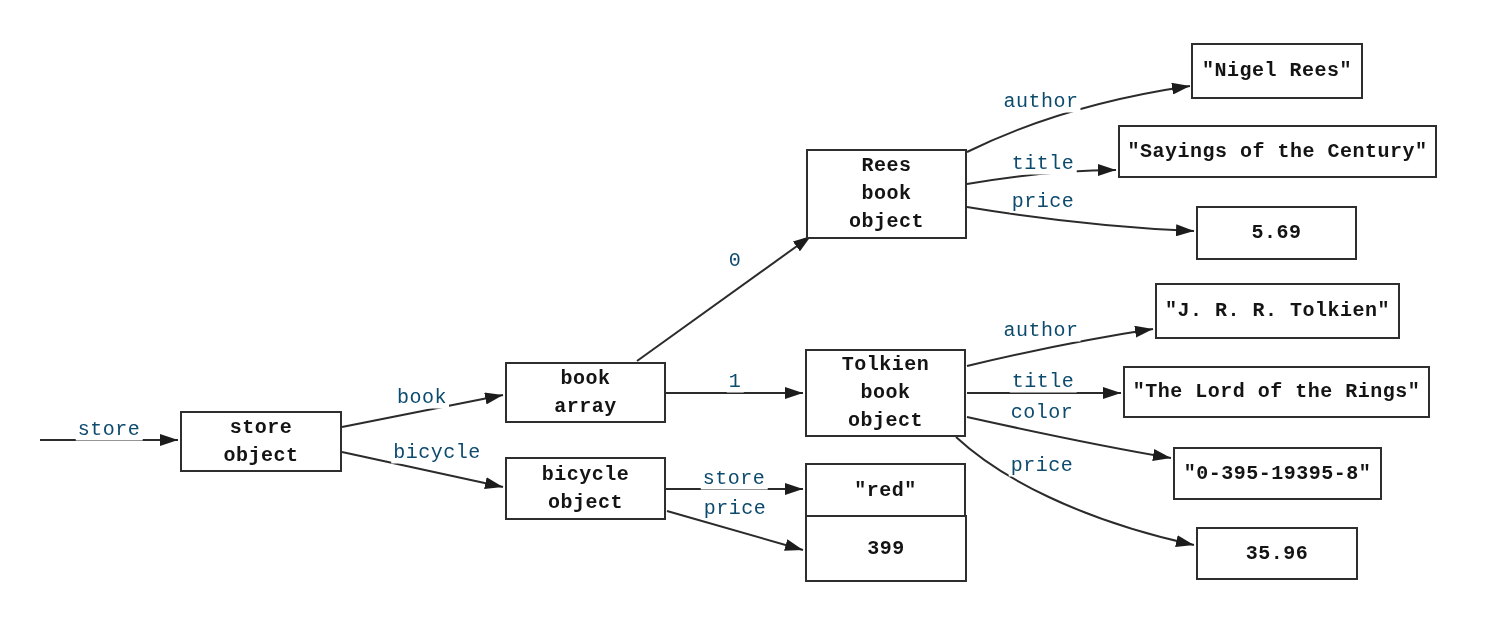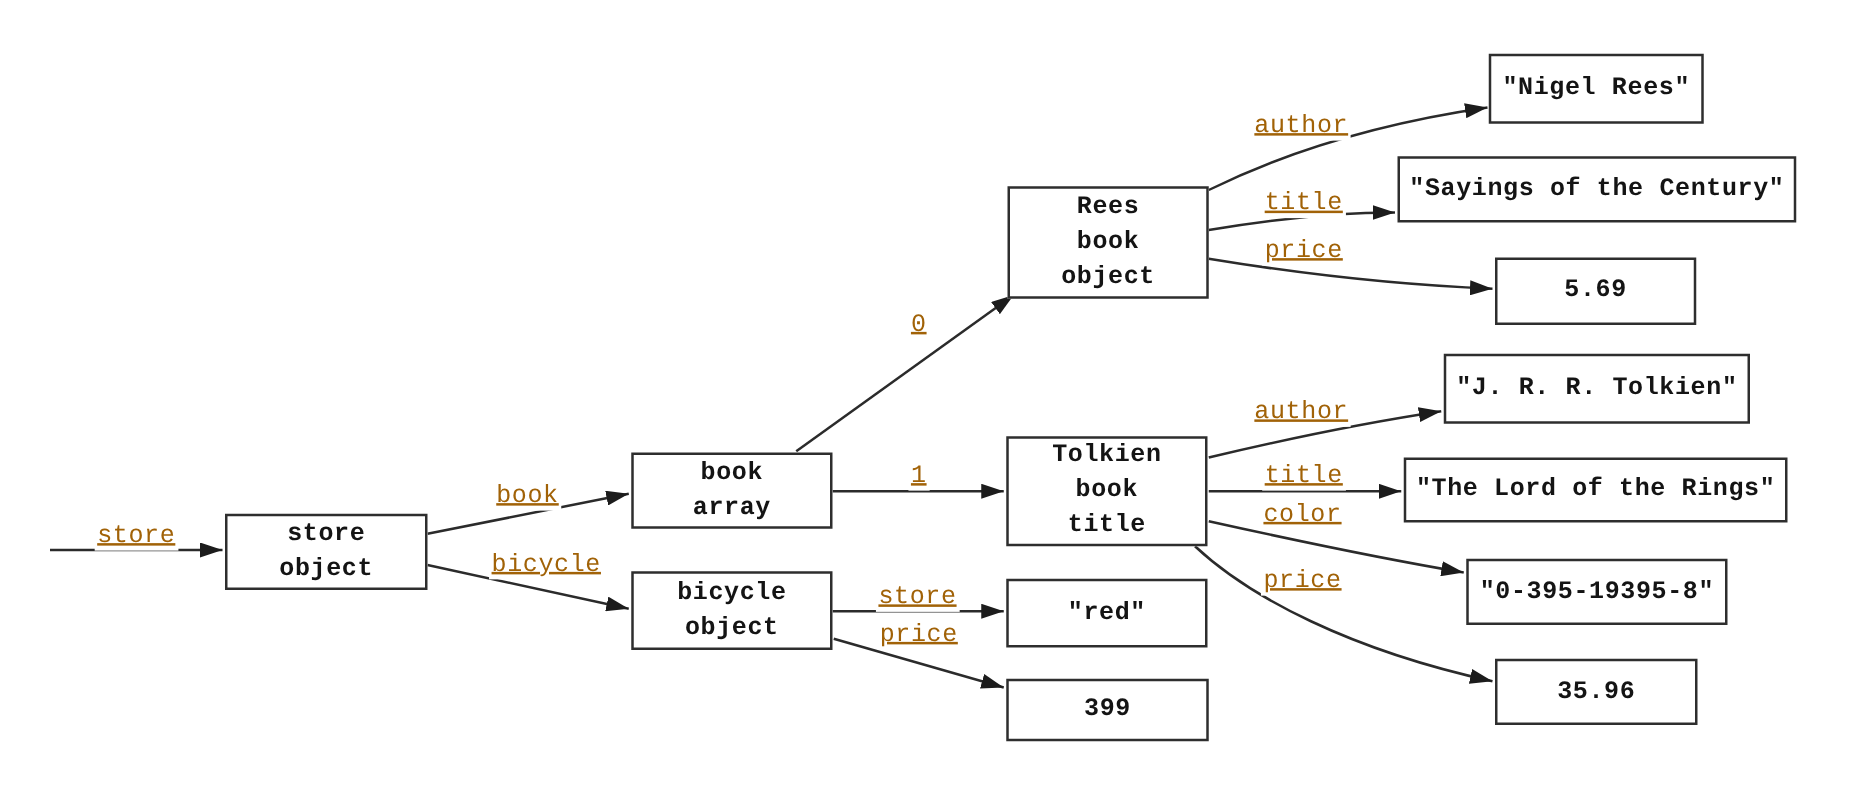--- a/index.html
+++ b/index.html
@@ -41,26 +41,25 @@
     color: #141414;
     line-height: 28px;
     white-space: pre-line;
     letter-spacing: 0.5px;
   }
   .edge-label {
     position: absolute;
     transform: translate(-50%, -50%);
     font-size: 20px;
     font-weight: 400;
-    color: #a16207;
+    color: #0c4a6e;
     background: #ffffff;
     padding: 0 2px;
     white-space: nowrap;
     letter-spacing: 0.5px;
-    text-decoration: underline;
   }
 </style>
 </head>
 <body>
 
 <div class="diagram">
 
   <svg class="edges-layer" width="1498" height="632" viewBox="0 0 1498 632" xmlns="http://www.w3.org/2000/svg">
     <defs>
       <marker id="arrow" viewBox="0 0 12 8" refX="12" refY="4" markerWidth="9" markerHeight="6" orient="auto">
@@ -102,24 +101,24 @@
 object</div>
   <div class="node" style="left:505px; top:362px; width:161px; height:61px">book
 array</div>
   <div class="node" style="left:505px; top:457px; width:161px; height:63px">bicycle
 object</div>
   <div class="node" style="left:806px; top:149px; width:161px; height:90px">Rees
 book
 object</div>
   <div class="node" style="left:805px; top:349px; width:161px; height:88px">Tolkien
 book
-title</div>
+object</div>
   <div class="node" style="left:1191px; top:43px; width:172px; height:56px">"Nigel Rees"</div>
   <div class="node" style="left:1118px; top:125px; width:319px; height:53px">"Sayings of the Century"</div>
   <div class="node" style="left:1196px; top:206px; width:161px; height:54px">5.69</div>
   <div class="node" style="left:1155px; top:283px; width:245px; height:56px">"J. R. R. Tolkien"</div>
   <div class="node" style="left:1123px; top:366px; width:307px; height:52px">"The Lord of the Rings"</div>
   <div class="node" style="left:1173px; top:447px; width:209px; height:53px">"0-395-19395-8"</div>
   <div class="node" style="left:1196px; top:527px; width:162px; height:53px">35.96</div>
   <div class="node" style="left:805px; top:463px; width:161px; height:55px">"red"</div>
-  <div class="node" style="left:805px; top:543px; width:162px; height:50px">399</div>
+  <div class="node" style="left:805px; top:515px; width:162px; height:67px">399</div>
 
 </div>
 
 </body></html>

